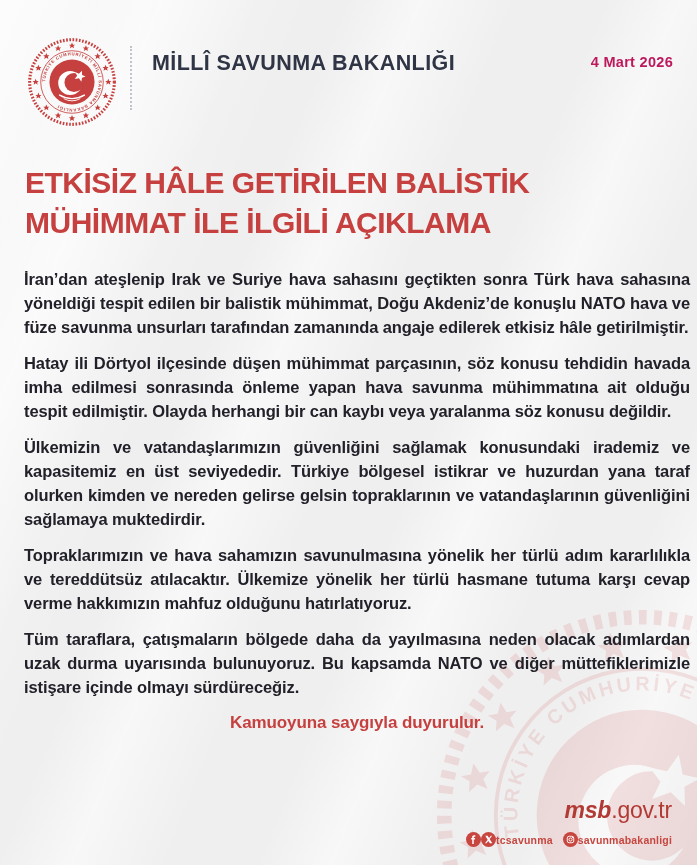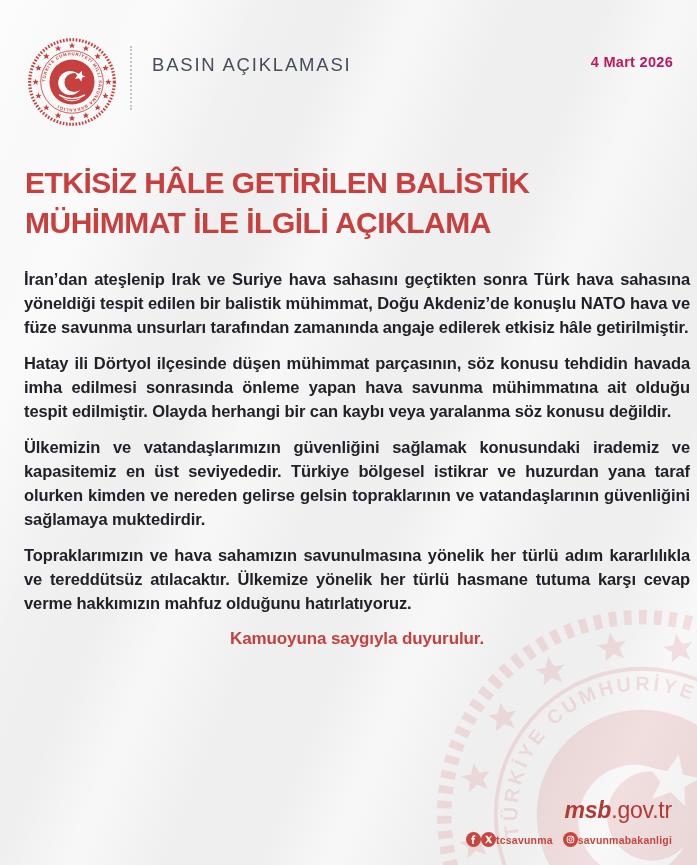--- a/index.html
+++ b/index.html
@@ -138,35 +138,36 @@
 
           <path d="M 36 64 Q 50 72 64 64" fill="none" stroke="#ffffff" stroke-width="1.3"></path>
           <path d="M 41 68 Q 50 73 59 68" fill="none" stroke="#ffffff" stroke-width="1"></path>
         </g>
       </svg>
     </div>
 
     <div class="header-divider"></div>
 
     <div class="header-text">
-      <div class="subtitle">BASIN AÇIKLAMASI</div>
+      <div class="ministry">MİLLÎ SAVUNMA BAKANLIĞI</div>
     </div>
 
     <div class="date">4 Mart 2026</div>
 
     <h1 class="headline">
       <span>ETKİSİZ HÂLE GETİRİLEN BALİSTİK</span>
       <span>MÜHİMMAT İLE İLGİLİ AÇIKLAMA</span>
     </h1>
 
     <div class="body-text">
       <p>İran’dan ateşlenip Irak ve Suriye hava sahasını geçtikten sonra Türk hava sahasına yöneldiği tespit edilen bir balistik mühimmat, Doğu Akdeniz’de konuşlu NATO hava ve füze savunma unsurları tarafından zamanında angaje edilerek etkisiz hâle getirilmiştir.</p>
       <p>Hatay ili Dörtyol ilçesinde düşen mühimmat parçasının, söz konusu tehdidin havada imha edilmesi sonrasında önleme yapan hava savunma mühimmatına ait olduğu tespit edilmiştir. Olayda herhangi bir can kaybı veya yaralanma söz konusu değildir.</p>
       <p>Ülkemizin ve vatandaşlarımızın güvenliğini sağlamak konusundaki irademiz ve kapasitemiz en üst seviyededir. Türkiye bölgesel istikrar ve huzurdan yana taraf olurken kimden ve nereden gelirse gelsin topraklarının ve vatandaşlarının güvenliğini sağlamaya muktedirdir.</p>
       <p>Topraklarımızın ve hava sahamızın savunulmasına yönelik her türlü adım kararlılıkla ve tereddütsüz atılacaktır. Ülkemize yönelik her türlü hasmane tutuma karşı cevap verme hakkımızın mahfuz olduğunu hatırlatıyoruz.</p>
+      <p>Tüm taraflara, çatışmaların bölgede daha da yayılmasına neden olacak adımlardan uzak durma uyarısında bulunuyoruz. Bu kapsamda NATO ve diğer müttefiklerimizle istişare içinde olmayı sürdüreceğiz.</p>
       <div class="closing">Kamuoyuna saygıyla duyurulur.</div>
     </div>
 
     <a class="website" href="#">
       <span class="w-bold">msb</span><span class="w-rest">.gov.tr</span>
     </a>
 
     <div class="social">
       <svg class="soc-icon" viewBox="0 0 24 24">
         <circle cx="12" cy="12" r="12" fill="#c7463f"></circle>

